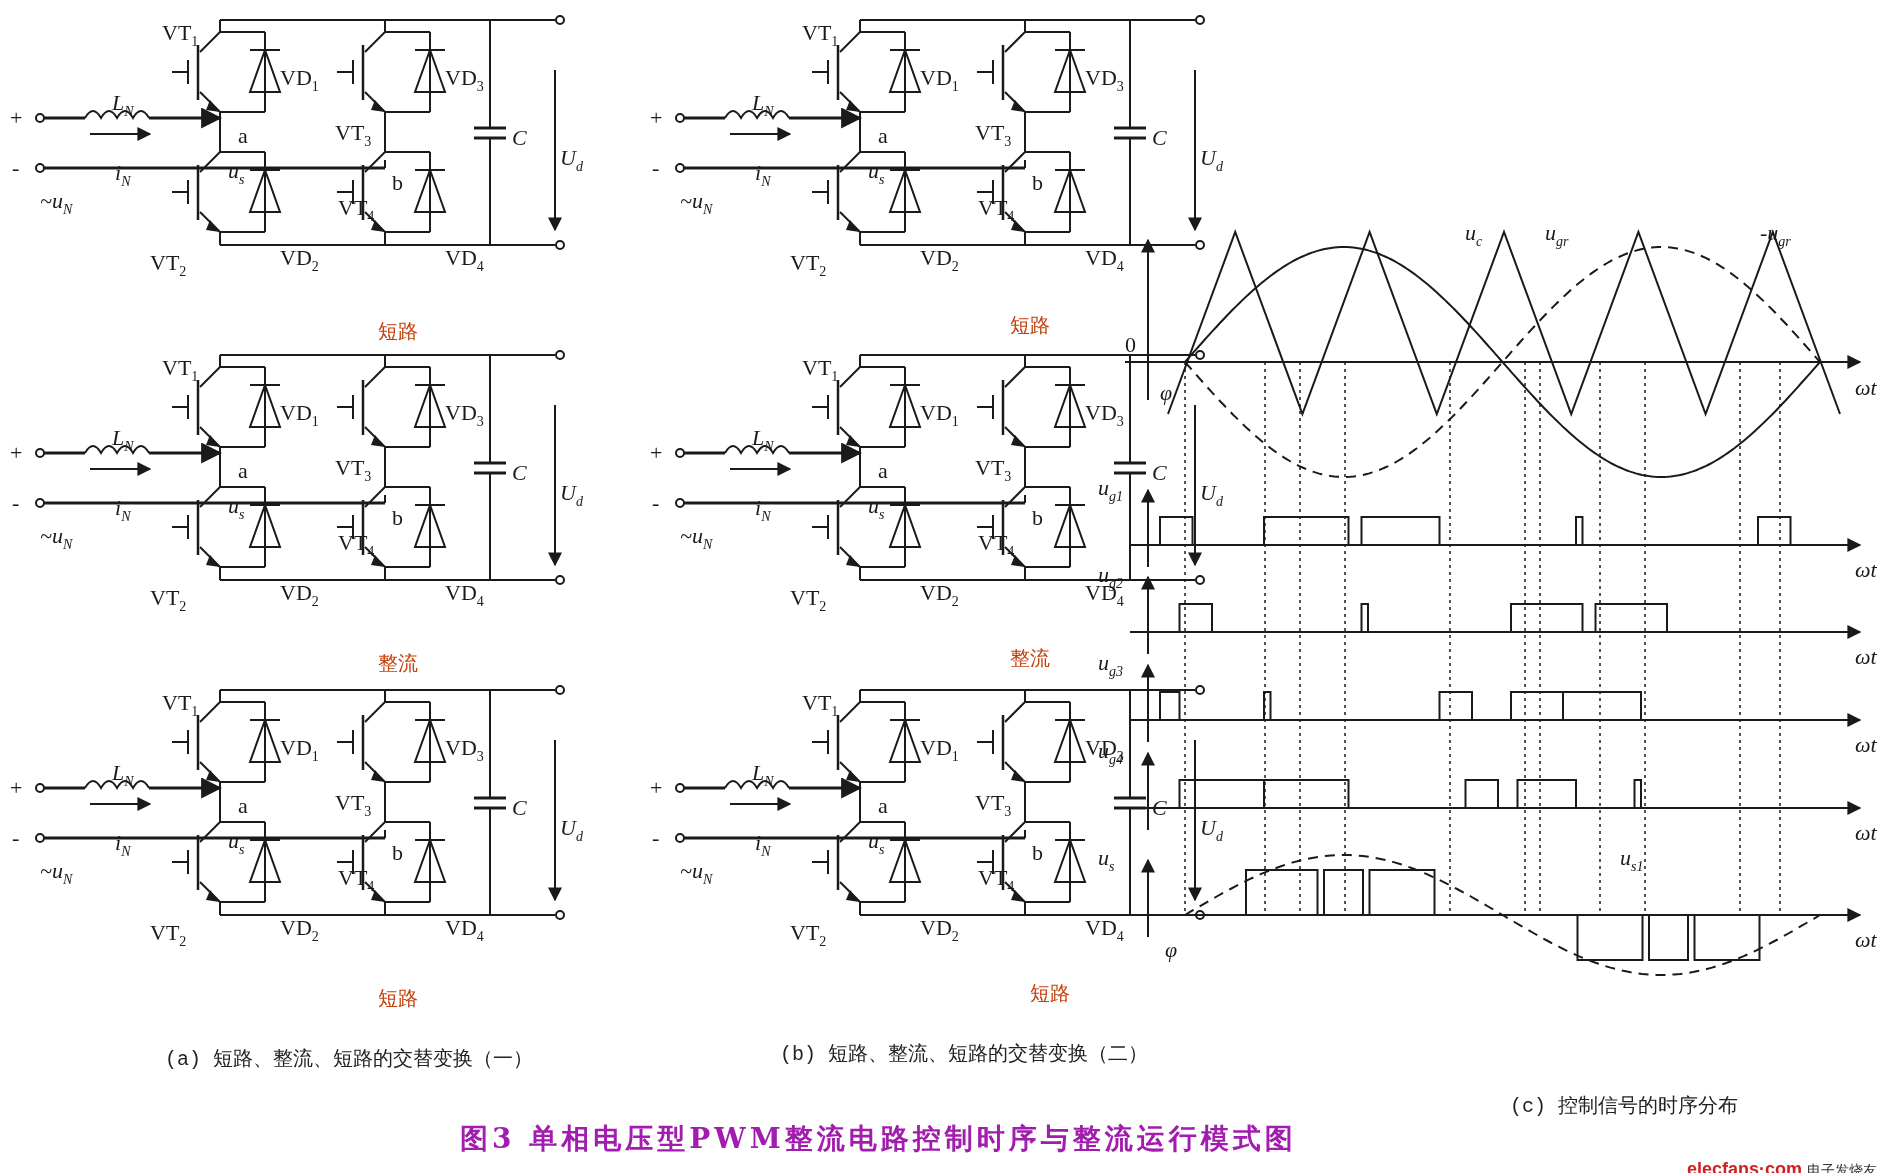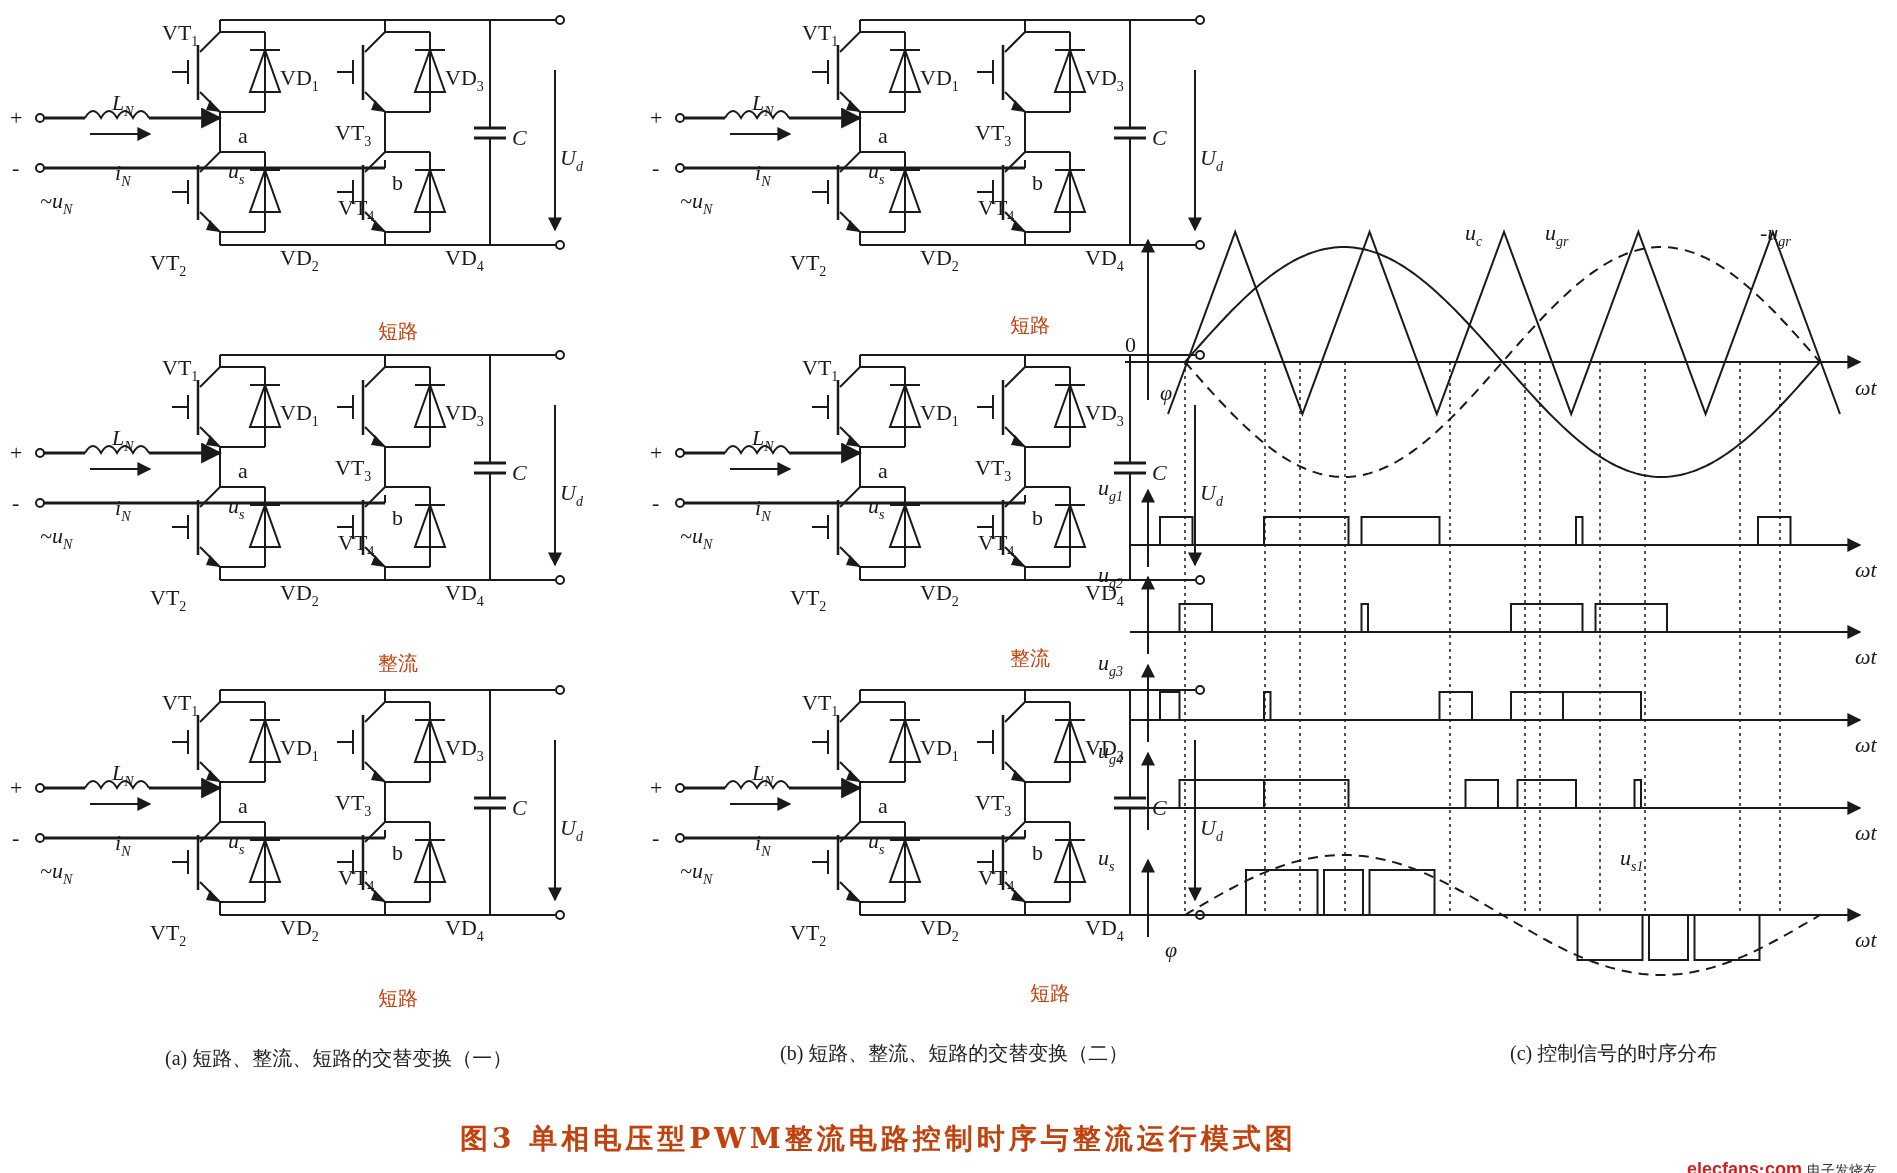--- a/index.html
+++ b/index.html
@@ -2,23 +2,23 @@
 <html><head>
 <meta charset="utf-8">
 <style>
   html, body { margin:0; padding:0; background:#ffffff; }
   body { width:1897px; height:1173px; position:relative; overflow:hidden;
          font-family:"DejaVu Serif", serif; color:#1a1a1a; }
   svg { position:absolute; left:0; top:0; }
   .lbl { font-family:"Liberation Serif", serif; font-size:22px; fill:#1a1a1a; }
   .it { font-style:italic; }
   .sub { font-size:14px; }
-  .cap { position:absolute; font-family:Liberation Serif, serif; font-size:20px; color:#222; white-space:nowrap; }
+  .cap { position:absolute; font-family:Liberation Mono, monospace; font-size:20px; color:#222; white-space:nowrap; }
   .mode { position:absolute; font-family:"DejaVu Serif", serif; font-size:20px; color:#c2410c; }
-  .title { position:absolute; left:460px; top:1120px; font-family:"DejaVu Serif", serif; font-size:28px; font-weight:bold; color:#c2410c; letter-spacing:4px; }
+  .title { position:absolute; left:460px; top:1120px; font-family:"DejaVu Serif", serif; font-size:28px; font-weight:bold; color:#a21caf; letter-spacing:4px; }
   .wm { position:absolute; right:20px; top:1128px; font-family:"Liberation Sans", sans-serif; font-size:18px; color:#d02020;margin-top:31px; }
   .wm span { color:#333; font-size:14px; }
 </style>
 </head>
 <body>
 
 <svg id="diagram" width="1897" height="1173" viewBox="0 0 1897 1173">
   <defs>
     <marker id="arr" viewBox="0 0 10 10" refX="9" refY="5" markerWidth="7" markerHeight="7" orient="auto">
       <path d="M0,0 L10,5 L0,10 z" fill="#1a1a1a"></path>
@@ -260,16 +260,16 @@
 
 <div class="mode" style="left:378px;top:318px">短路</div>
 <div class="mode" style="left:378px;top:650px">整流</div>
 <div class="mode" style="left:378px;top:985px">短路</div>
 <div class="mode" style="left:1010px;top:312px">短路</div>
 <div class="mode" style="left:1010px;top:645px">整流</div>
 <div class="mode" style="left:1030px;top:980px">短路</div>
 
 <div class="cap" style="left:165px;top:1045px">(a) 短路、整流、短路的交替变换（一）</div>
 <div class="cap" style="left:780px;top:1040px">(b) 短路、整流、短路的交替变换（二）</div>
-<div class="cap" style="left:1510px;top:1040px">(c) 控制信号的时序分布</div>
+<div class="cap" style="left:1510px;top:1092px">(c) 控制信号的时序分布</div>
 
 <div class="title">图3  单相电压型PWM整流电路控制时序与整流运行模式图</div>
 <div class="wm"><b>elecfans·com</b> <span>电子发烧友</span></div>
 
 </body></html>

